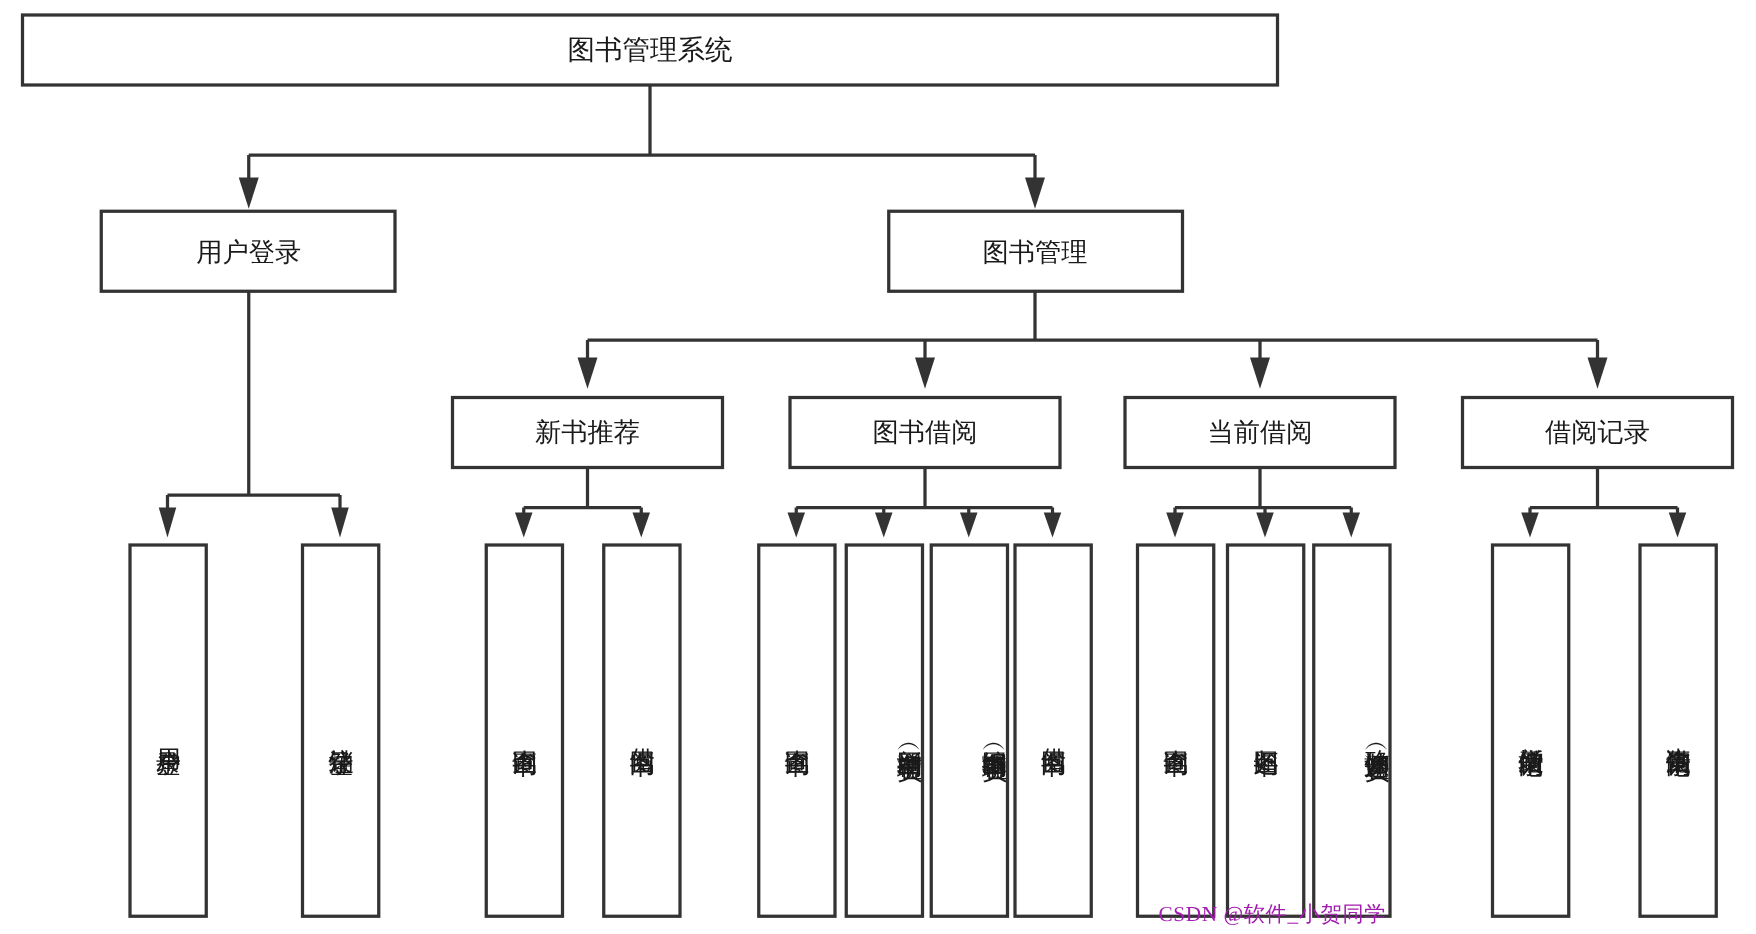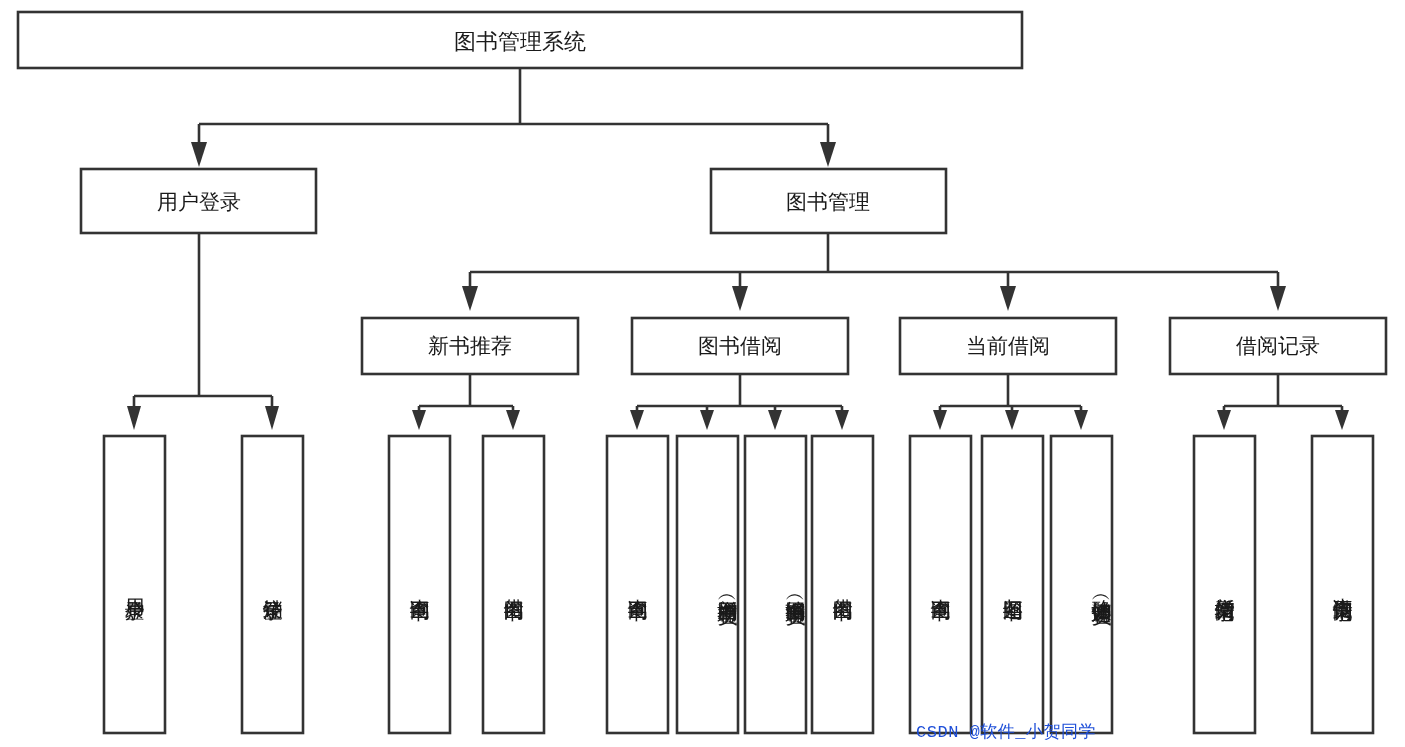--- a/index.html
+++ b/index.html
@@ -66,25 +66,25 @@
     letter-spacing: 1px;
     text-align: center;
     display: flex;
     align-items: center;
     justify-content: center;
     pointer-events: none;
     user-select: none;
   }
   #watermark {
     position: absolute;
-    right: 22px;
+    right: 9px;
     bottom: 4px;
-    font-family: Liberation Mono, monospace;
+    font-family: Liberation Serif, serif;
     font-size: 17px;
-    color: #1d4ed8;
+    color: #a21caf;
     letter-spacing: 0.5px;
     white-space: nowrap;
   }
 </style>
 </head>
 <body>
 
 <div id="diagram-root">
 
   <svg id="tree-svg" viewBox="0 0 1405 747">

